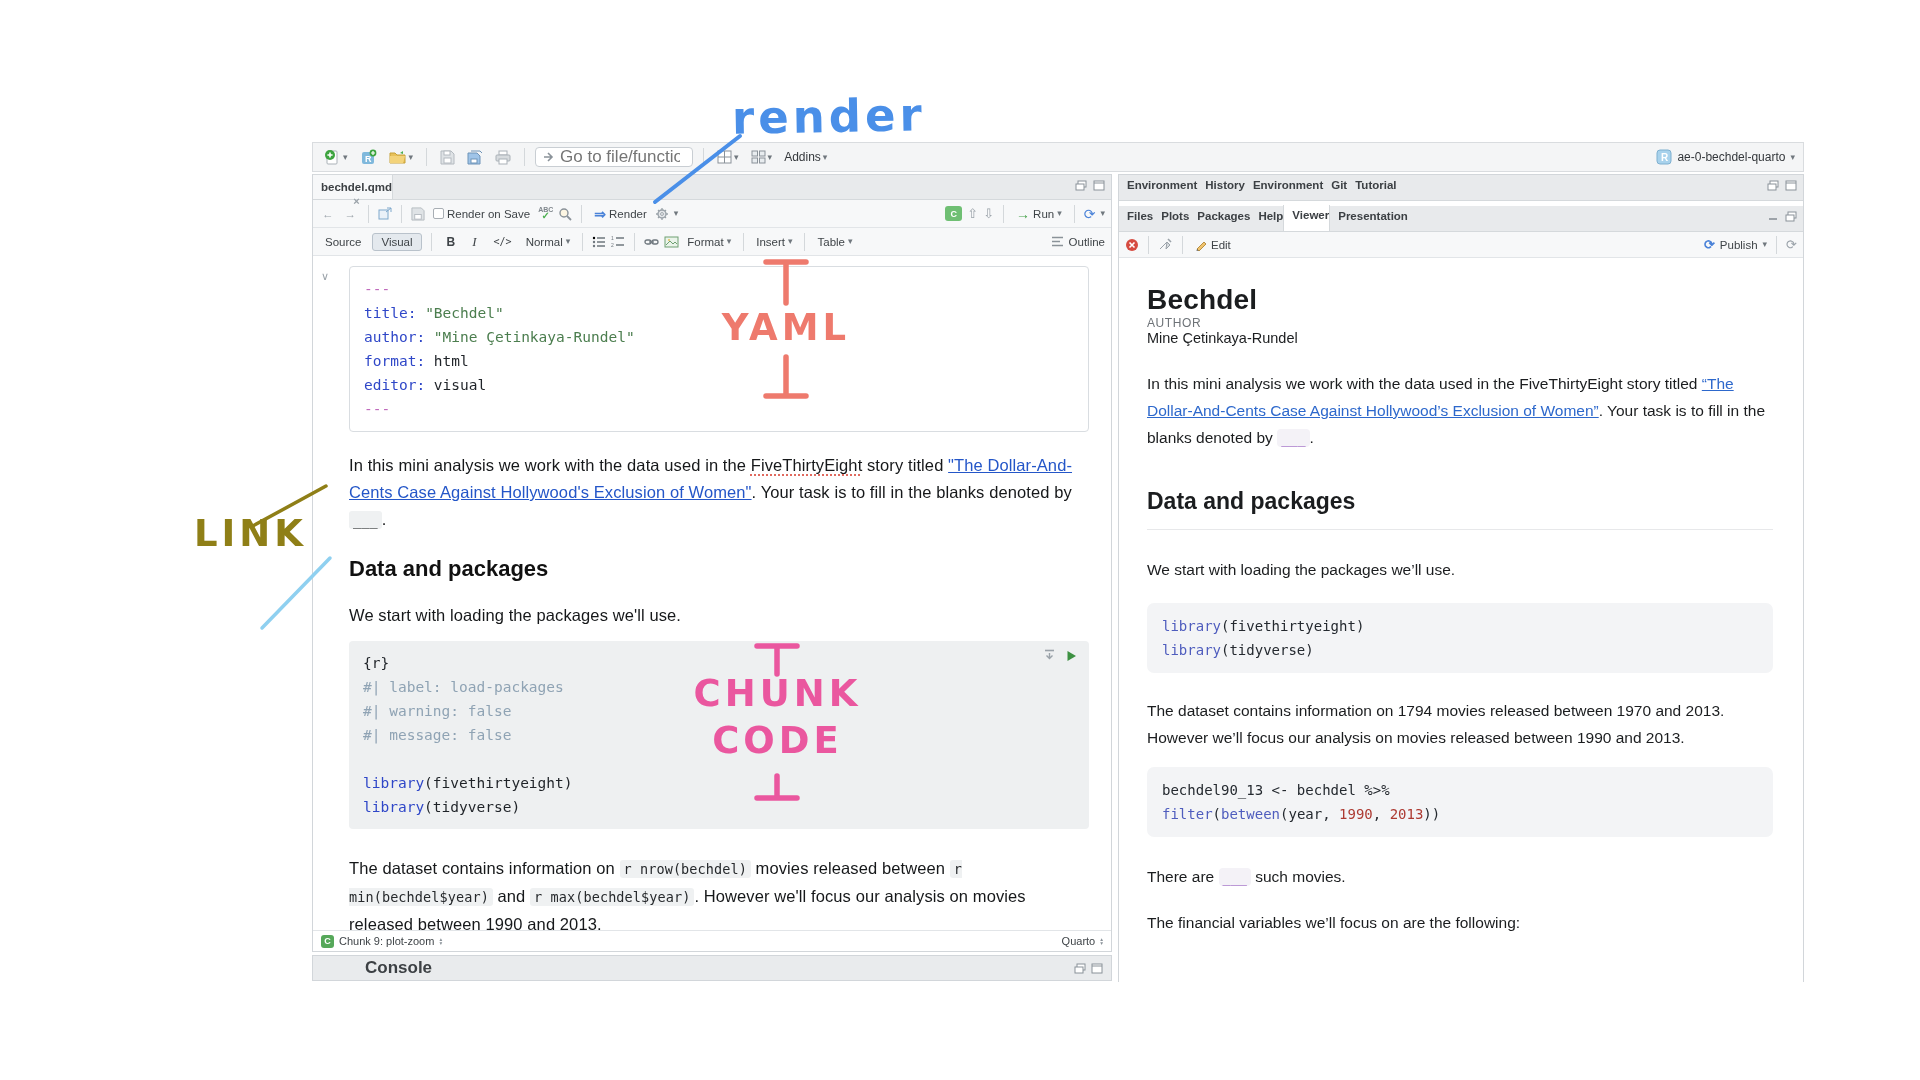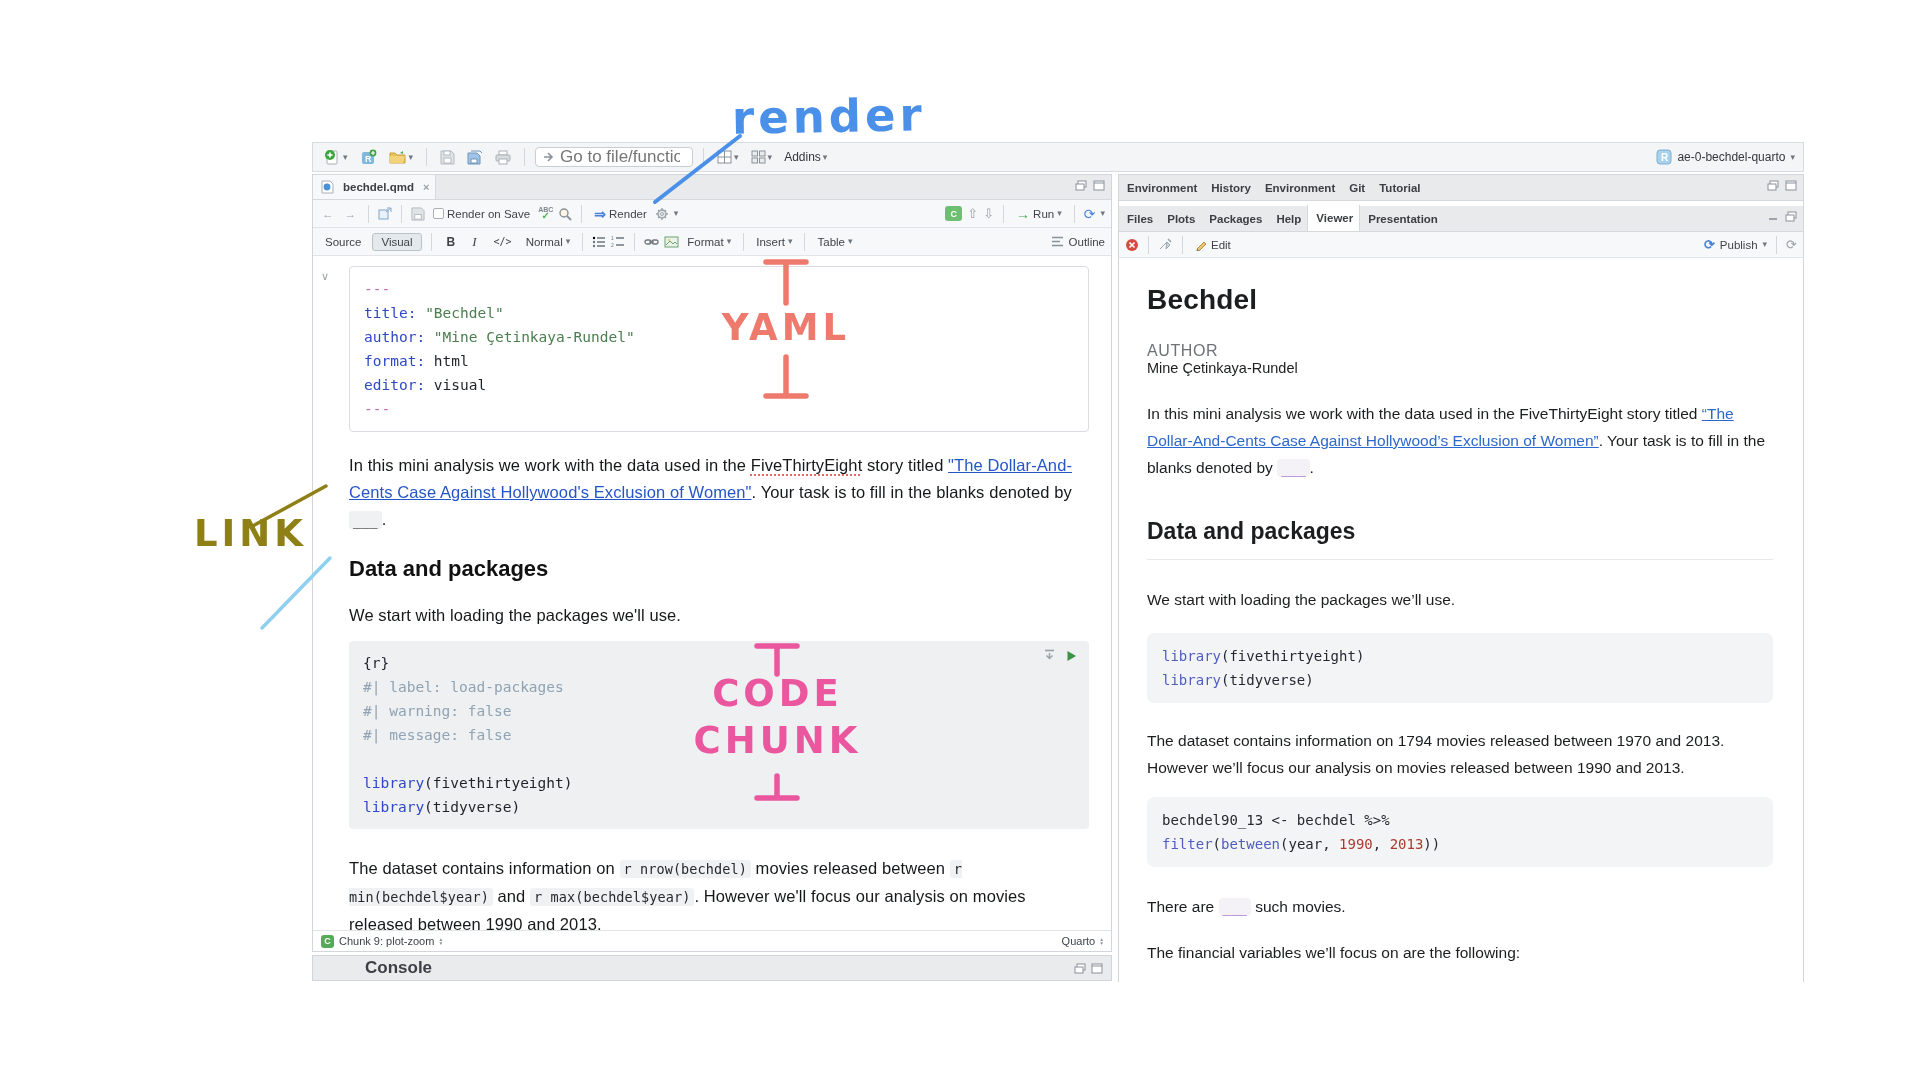--- a/index.html
+++ b/index.html
@@ -20,22 +20,22 @@
   .tb-label { font-size:12px; color:#33373b; }
   .proj-sel { margin-left:auto; display:flex; align-items:center; gap:5px; }
 
   .pane { position:absolute; background:#fff; border:1px solid #d2d6da; }
   #source-pane { left:312px; top:174px; width:800px; height:778px; }
   #right-pane  { left:1118px; top:174px; width:686px; height:808px; }
   #console-pane { position:absolute; left:312px; top:955px; width:800px; height:26px;
      background:#e9ebed; border:1px solid #d2d6da; display:flex; align-items:center; padding:0 8px; }
 
   .tabbar { display:flex; align-items:flex-end; background:#e8eaec; height:25px; border-bottom:1px solid #d5d9dc; position:relative; }
-  .tab { display:flex; align-items:center; gap:9px; padding:4px 6px 4px 8px; font-size:11.5px; color:#3c4044;
-         font-weight:bold; height:25px; }
+  .tab { display:flex; align-items:center; gap:2px; padding:4px 0 4px 8px; font-size:11.5px; color:#3c4044;
+         font-weight:bold; height:25px;flex-direction:column; }
   .tab.active { background:#f7f8f9; border-right:1px solid #d5d9dc; border-top:1px solid #d5d9dc; }
   .tab.active-white { background:#ffffff; border-right:1px solid #d5d9dc; border-left:1px solid #d5d9dc; height:26px; }
   .tab.plain { font-weight:bold; }
   .win-icons { position:absolute; right:6px; top:5px; display:flex; gap:6px; }
 
   .toolbar { display:flex; align-items:center; background:#f7f8f9; border-bottom:1px solid #e2e5e8;
              height:28px; padding:0 6px; gap:5px; font-size:11.5px; color:#3f4периx; color:#3f4448; }
   .right-group { margin-left:auto; display:flex; align-items:center; gap:5px; }
   .chk { width:11px; height:11px; border:1px solid #a8aeb4; border-radius:2px; background:#fff; }
   .mini-btn { display:flex; align-items:center; gap:3px; padding:2px 3px; }
@@ -73,21 +73,21 @@
     font-weight:bold; display:flex; align-items:center; justify-content:center; }
   .sorter { display:flex; flex-direction:column; line-height:4px; font-size:5.5px; color:#8a9299; }
 
   
   #env-row { height:26px; }
   #files-row { margin-top:5px; height:26px; }
   .viewer-bar { height:26px; }
   #viewer-content { position:relative; height:724px; overflow:hidden; padding:26px 30px 0 28px; background:#fff;
      color:#1b1d1f; }
   .v-h1 { font-size:28px; font-weight:bold; letter-spacing:0.2px; }
-  .v-authlab { margin-top:26px; font-size:16px; color:#6d7277; letter-spacing:0.6px; }
+  .v-authlab { font-size:12px; color:#6d7277; letter-spacing:0.6px; }
   .v-auth { font-size:14.5px; }
   .v-p { margin-top:24px; font-size:15.5px; line-height:27px; }
   .v-link { color:#2d68cc; text-decoration:underline; }
   .v-code-inline { font-family:"DejaVu Sans Mono", monospace; font-size:13.5px; color:#9458be;
      background:#f4f2f7; border-radius:4px; padding:1px 4px; }
   .v-h2 { margin-top:36px; font-size:23px; font-weight:bold; padding-bottom:14px; border-bottom:1px solid #e7e8ea; }
   .v-codeblock { margin-top:20px; background:#f3f4f6; border-radius:7px; padding:11px 15px;
      font-family:"DejaVu Sans Mono", monospace; font-size:14px; line-height:24px; color:#24292f; }
   .kw { color:#4f5dbe; } .num { color:#ad3a32; }
   .v-ul { margin-top:16px; }
@@ -500,17 +500,17 @@
     <path d="M655 202 L740 136" stroke="#4a8fe8" stroke-width="4" stroke-linecap="round" fill="none"></path>
     <path d="M766 262 H806 M786 262 V303 M786 357 V396 M766 396 H806" stroke="#ee7a6d" stroke-width="5.5" stroke-linecap="round" fill="none"></path>
     <path d="M251 527 L326 486" stroke="#8f7f17" stroke-width="3.5" stroke-linecap="round" fill="none"></path>
     <path d="M262 628 L330 558" stroke="#8fd0f0" stroke-width="3.5" stroke-linecap="round" fill="none"></path>
     <path d="M757 646 H797 M777 646 V674 M777 776 V798 M757 798 H797" stroke="#ea579f" stroke-width="5.5" stroke-linecap="round" fill="none"></path>
   </svg>
   <div class="anno" id="anno-render">render</div>
   <div class="anno" id="anno-yaml">YAML</div>
   <div class="anno" id="anno-link">LINK</div>
   <div class="anno" id="anno-chunk">
+    <div>CHUNK</div>
     <div>CODE</div>
-    <div>CHUNK</div>
   </div>
 
 </div>
 
 </body></html>

